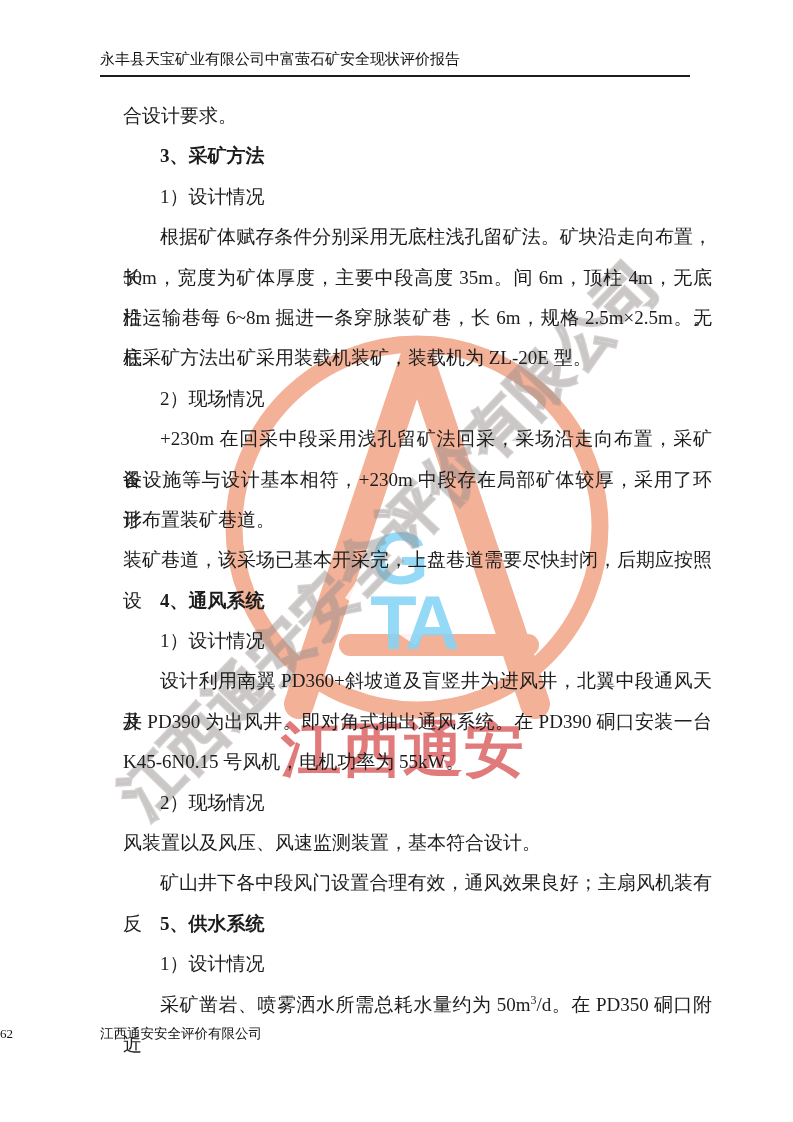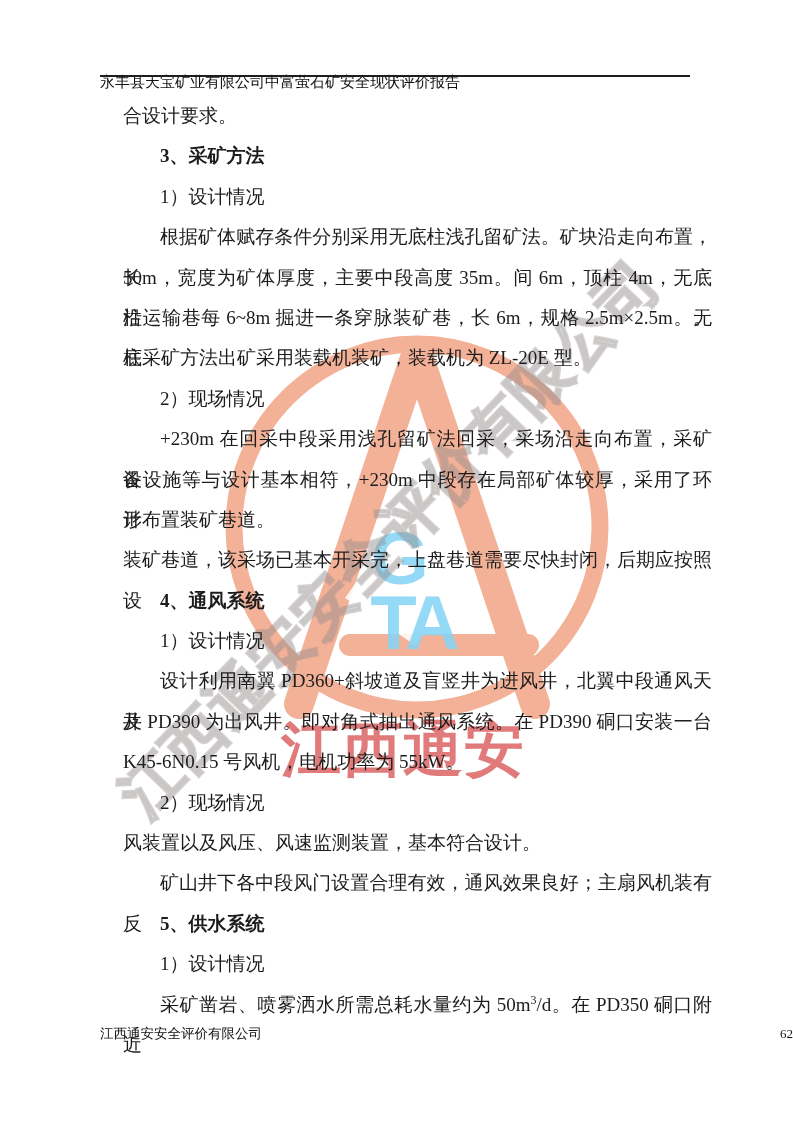--- a/index.html
+++ b/index.html
@@ -5,21 +5,21 @@
   html,body { margin:0; padding:0; background:#ffffff; }
   .page {
     position:relative; width:793px; height:1122px; background:#ffffff;
     overflow:hidden; font-family:"Liberation Serif","DejaVu Serif",serif;
     color:#1c1c1c;
   }
   
   .header {
     position:absolute; left:100px; right:103px; top:50px;
     display:flex; justify-content:space-between; align-items:baseline;
-    font-size:15px; color:#111;margin-top:23px;
+    font-size:15px; color:#111;
   }
   .header-rule {
     position:absolute; left:100px; right:103px; top:75px; height:2px;
     background:#1d1d1d;
   }
   
   .body {
     position:absolute; left:101px; top:96px; width:589px;
     font-size:19px; z-index:2;margin-left:22px;
   }
@@ -28,21 +28,21 @@
   .sub { text-indent:37px; }
   .pf  { text-indent:37px; text-align:justify; text-align-last:justify; }
   .pc  { text-align:justify; text-align-last:justify; }
   .pe  { }
   .line sup { font-size:12px; line-height:0; vertical-align:super; }
   
   .footer-company {
     position:absolute; left:100px; top:1025px; font-size:13.5px; color:#111; z-index:2;
   }
   .footer-page {
-    position:absolute; left:0; right:0; top:1026px; text-align:right;
+    position:absolute; left:0; right:0; top:1026px; text-align:left;
     font-size:13px; color:#111; z-index:2;
   }
   
   .watermark { position:absolute; inset:0; z-index:1; pointer-events:none; }
   .wm-svg { position:absolute; left:0; top:0; }
   .wm-diag {
     position:absolute; left:110px; top:785px;
     transform:rotate(-46deg); transform-origin:0 0;
     white-space:nowrap;
     font-family:"Liberation Sans","DejaVu Sans",sans-serif;

